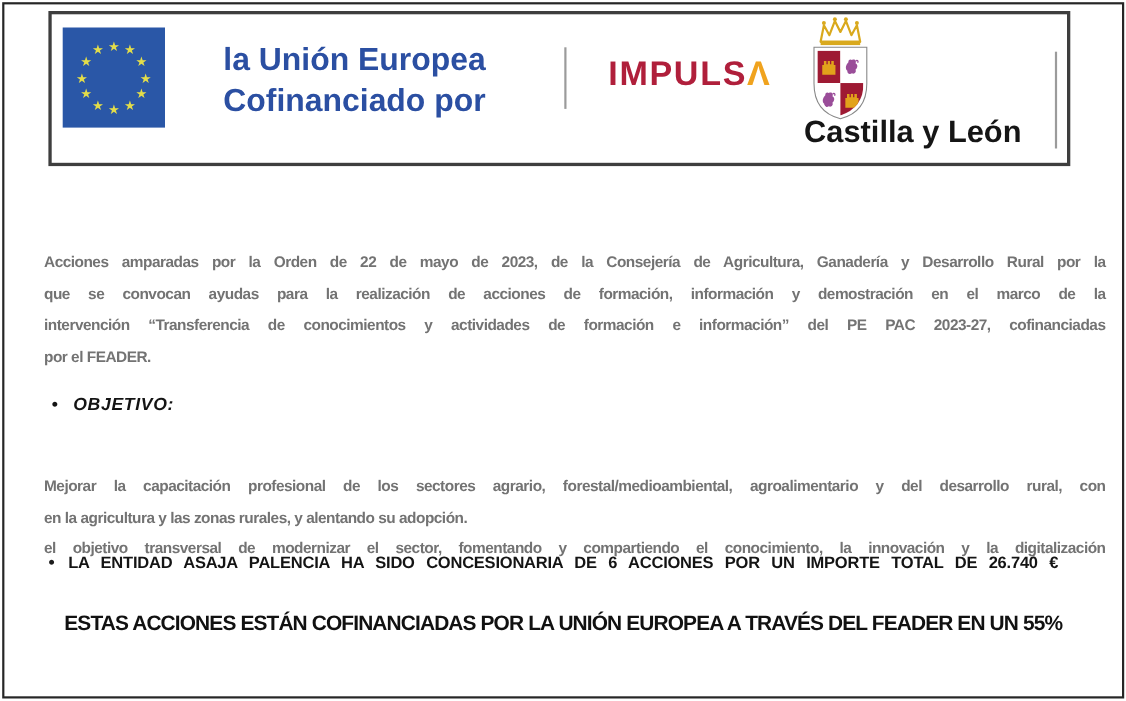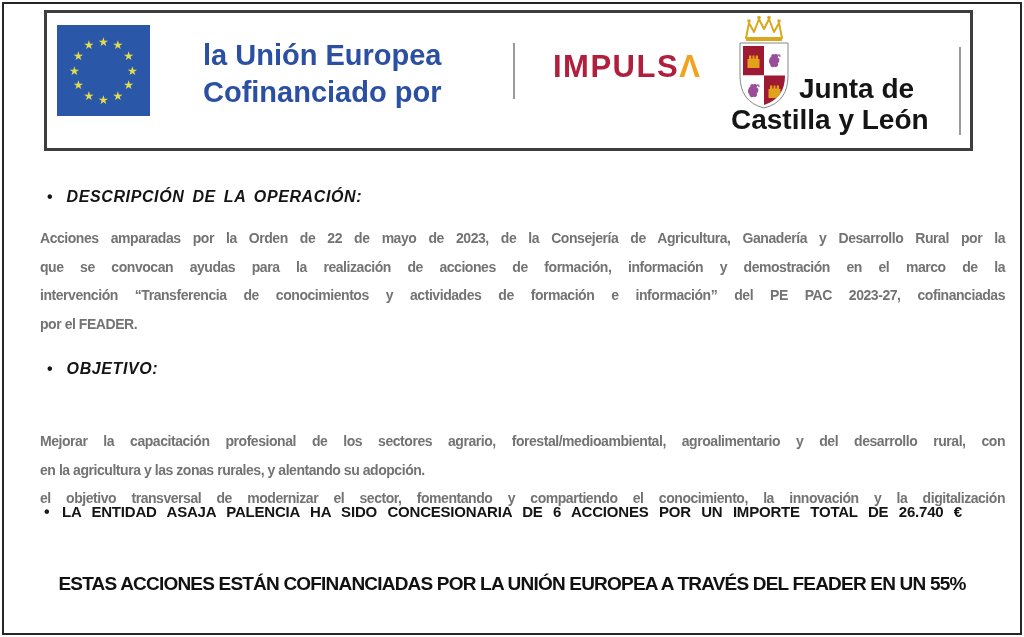--- a/index.html
+++ b/index.html
@@ -53,21 +53,21 @@
   .jline-last{text-align-last:left;}
 
   .b3-dot{position:absolute;left:44px;top:503px;font-size:16px;font-weight:700;}
   .b3-text{
     position:absolute;left:62px;top:503px;width:900px;
     font-size:15px;font-weight:700;letter-spacing:-0.2px;color:#141414;
     text-align:justify;text-align-last:justify;
   }
 
   .footer-line{
-    position:absolute;left:10px;top:573px;width:1004px;
+    position:absolute;left:10px;top:557px;width:1004px;
     font-size:19px;font-weight:700;letter-spacing:-0.8px;color:#111;
     text-align:center;white-space:nowrap;
   }
 </style>
 </head>
 <body>
 
 <div class="page">
   <div class="frame"></div>
 
@@ -129,29 +129,25 @@
           <path d="M0,-6 C2.5,-7.5 4.5,-5 3.2,-3 C5.5,-2 5.5,1 3.2,3 C4.5,5 2,7.5 0,6.2 C-2.5,7.5 -4.5,6 -4.2,3.8 C-6.5,2 -5.5,-2 -3.2,-4 C-3.5,-6.2 -1.5,-7.2 0,-6 Z" style="fill:var(--jcyl_purple);"></path>
           <path d="M3.5,-5 C5,-6.5 6,-5 5.2,-3.5" style="fill:none;stroke:var(--jcyl_purple);stroke-width:1.2;"></path>
         </g>
         <g transform="translate(20.5,76.5)">
           <path d="M0,-6 C2.5,-7.5 4.5,-5 3.2,-3 C5.5,-2 5.5,1 3.2,3 C4.5,5 2,7.5 0,6.2 C-2.5,7.5 -4.5,6 -4.2,3.8 C-6.5,2 -5.5,-2 -3.2,-4 C-3.5,-6.2 -1.5,-7.2 0,-6 Z" style="fill:var(--jcyl_purple);"></path>
           <path d="M3.5,-5 C5,-6.5 6,-5 5.2,-3.5" style="fill:none;stroke:var(--jcyl_purple);stroke-width:1.2;"></path>
         </g>
       </g>
     </svg>
 
-    <div class="jcyl-text1">Junta de</div>
     <div class="jcyl-text2">Castilla y León</div>
 
     <div class="vdivider div2"></div>
   </div>
 
-  <div class="bullet-row b1">
-    <span class="dot">•</span><span class="label">DESCRIPCIÓN DE LA OPERACIÓN:</span>
-  </div>
 
   <div class="para p1">
       <div class="jline">Acciones amparadas por la Orden de 22 de mayo de 2023, de la Consejería de Agricultura, Ganadería y Desarrollo Rural por la</div>
       <div class="jline">que se convocan ayudas para la realización de acciones de formación, información y demostración en el marco de la</div>
       <div class="jline">intervención “Transferencia de conocimientos y actividades de formación e información” del PE PAC 2023-27, cofinanciadas</div>
       <div class="jline jline-last">por el FEADER.</div>
     </div>
 
   <div class="bullet-row b2">
     <span class="dot">•</span><span class="label">OBJETIVO:</span>

